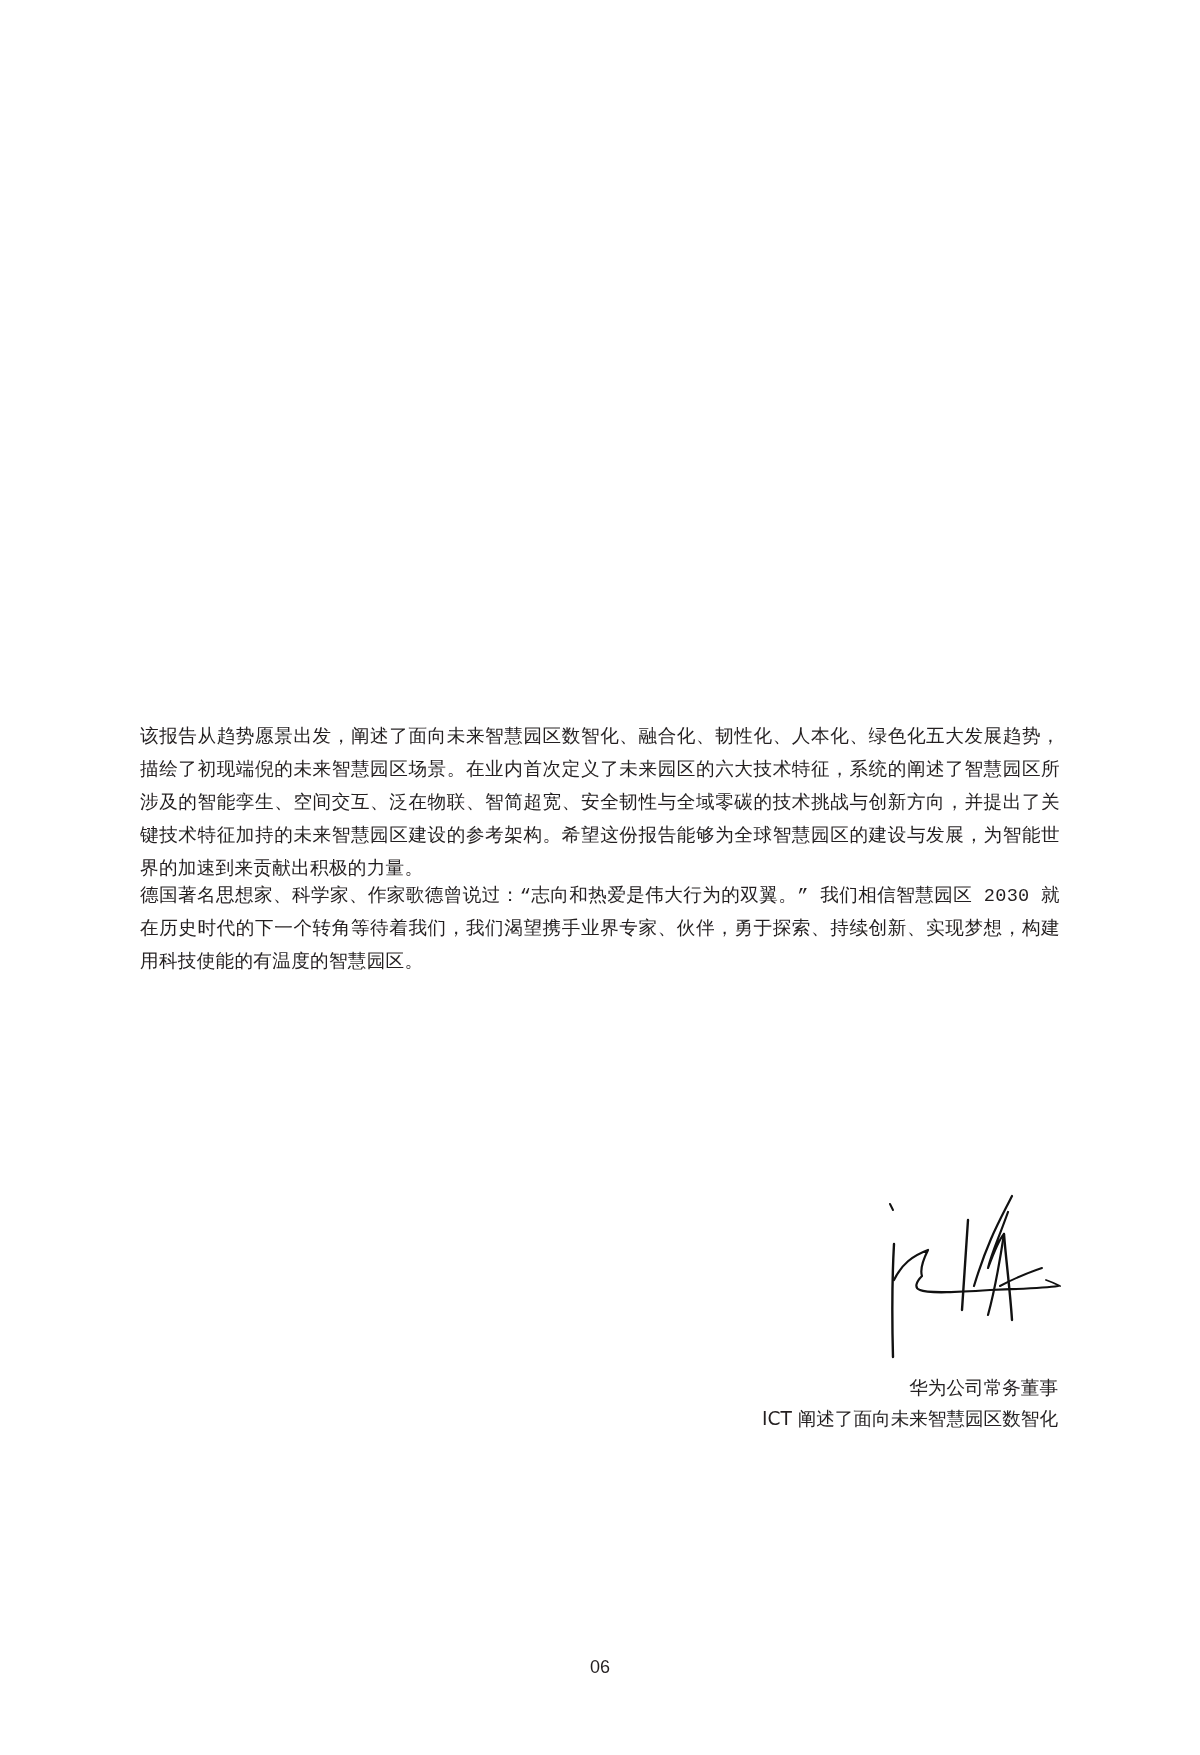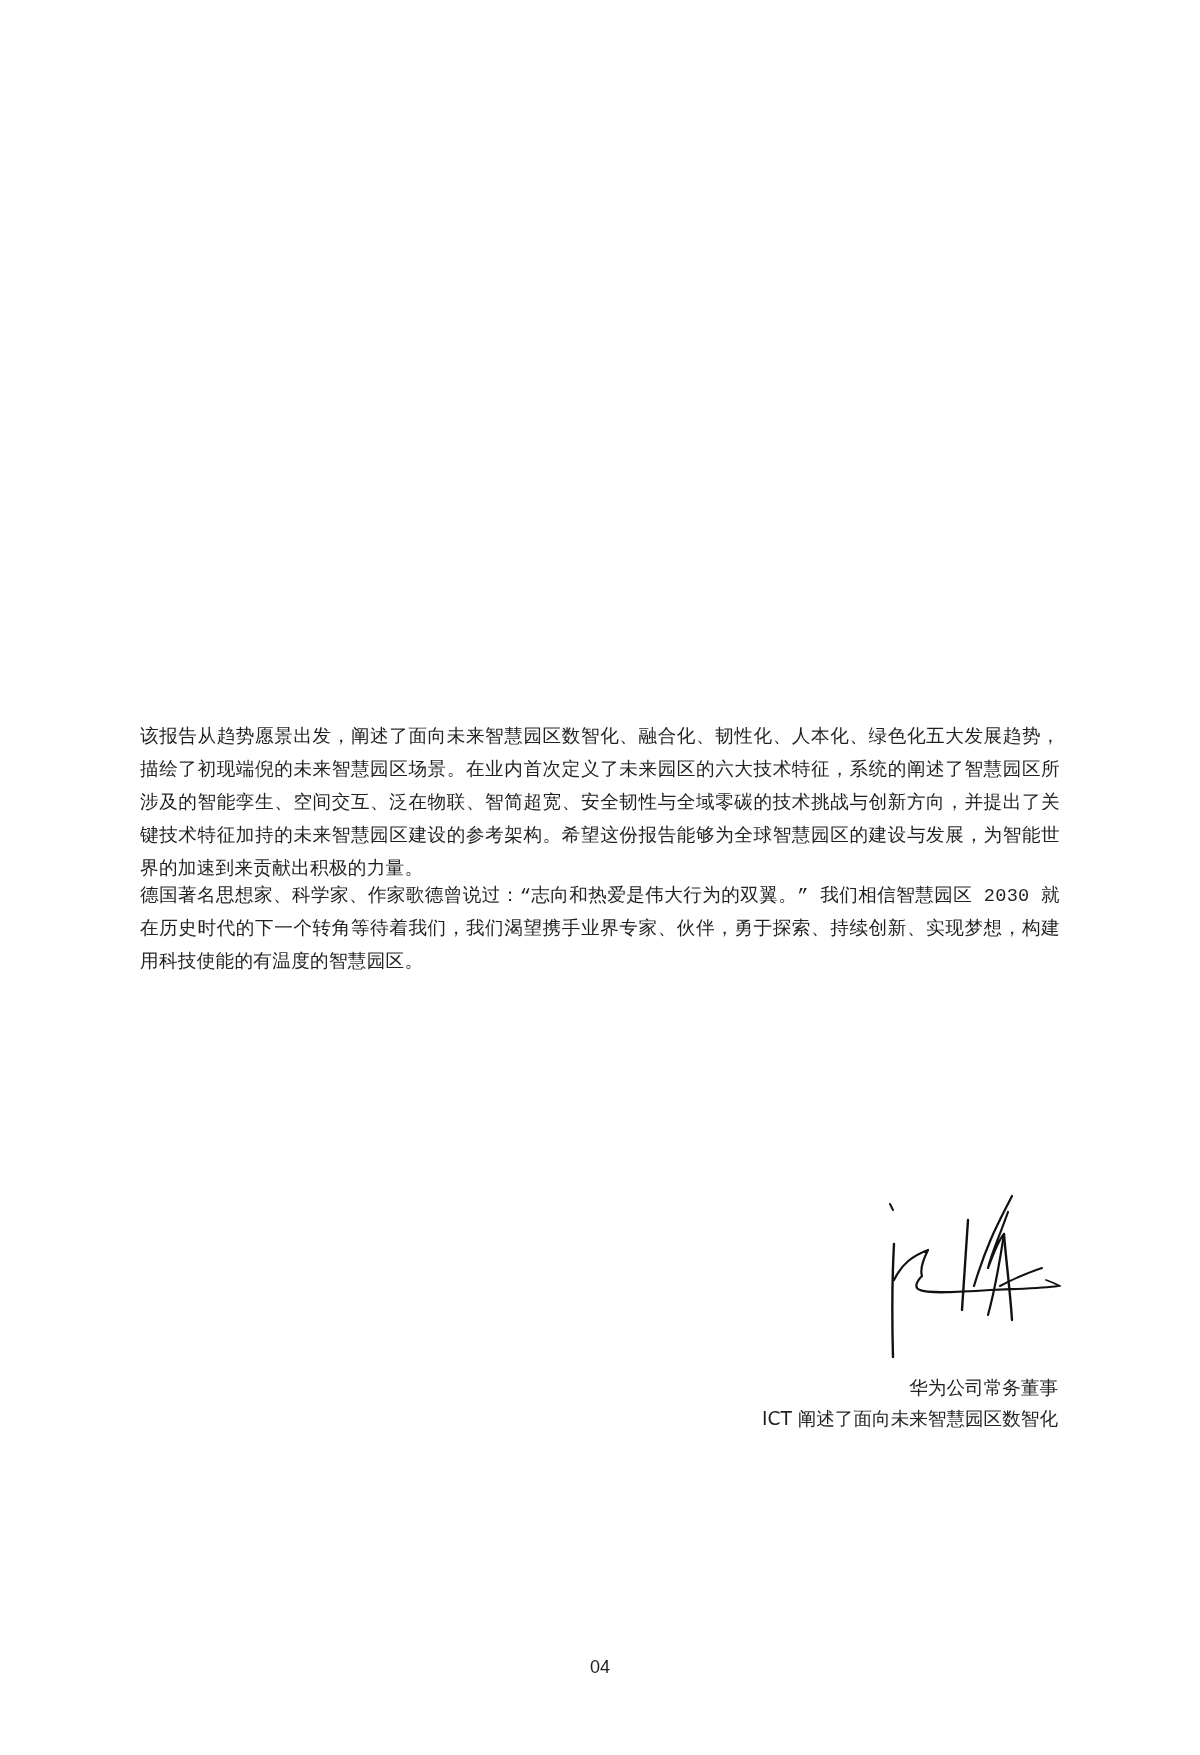--- a/index.html
+++ b/index.html
@@ -91,15 +91,15 @@
 
       <path d="M130 96 C145 88, 160 82, 172 78" stroke-width="2"></path>
       <path d="M176 90 C182 92, 186 94, 190 96" stroke-width="1.8"></path>
     </svg>
   </div>
 
   <p class="signatory title1">华为公司常务董事</p>
 
   <p class="signatory title2">ICT 阐述了面向未来智慧园区数智化</p>
 
-  <div class="page-number">04</div>
+  <div class="page-number">06</div>
 
 </div>
 
 </body></html>

